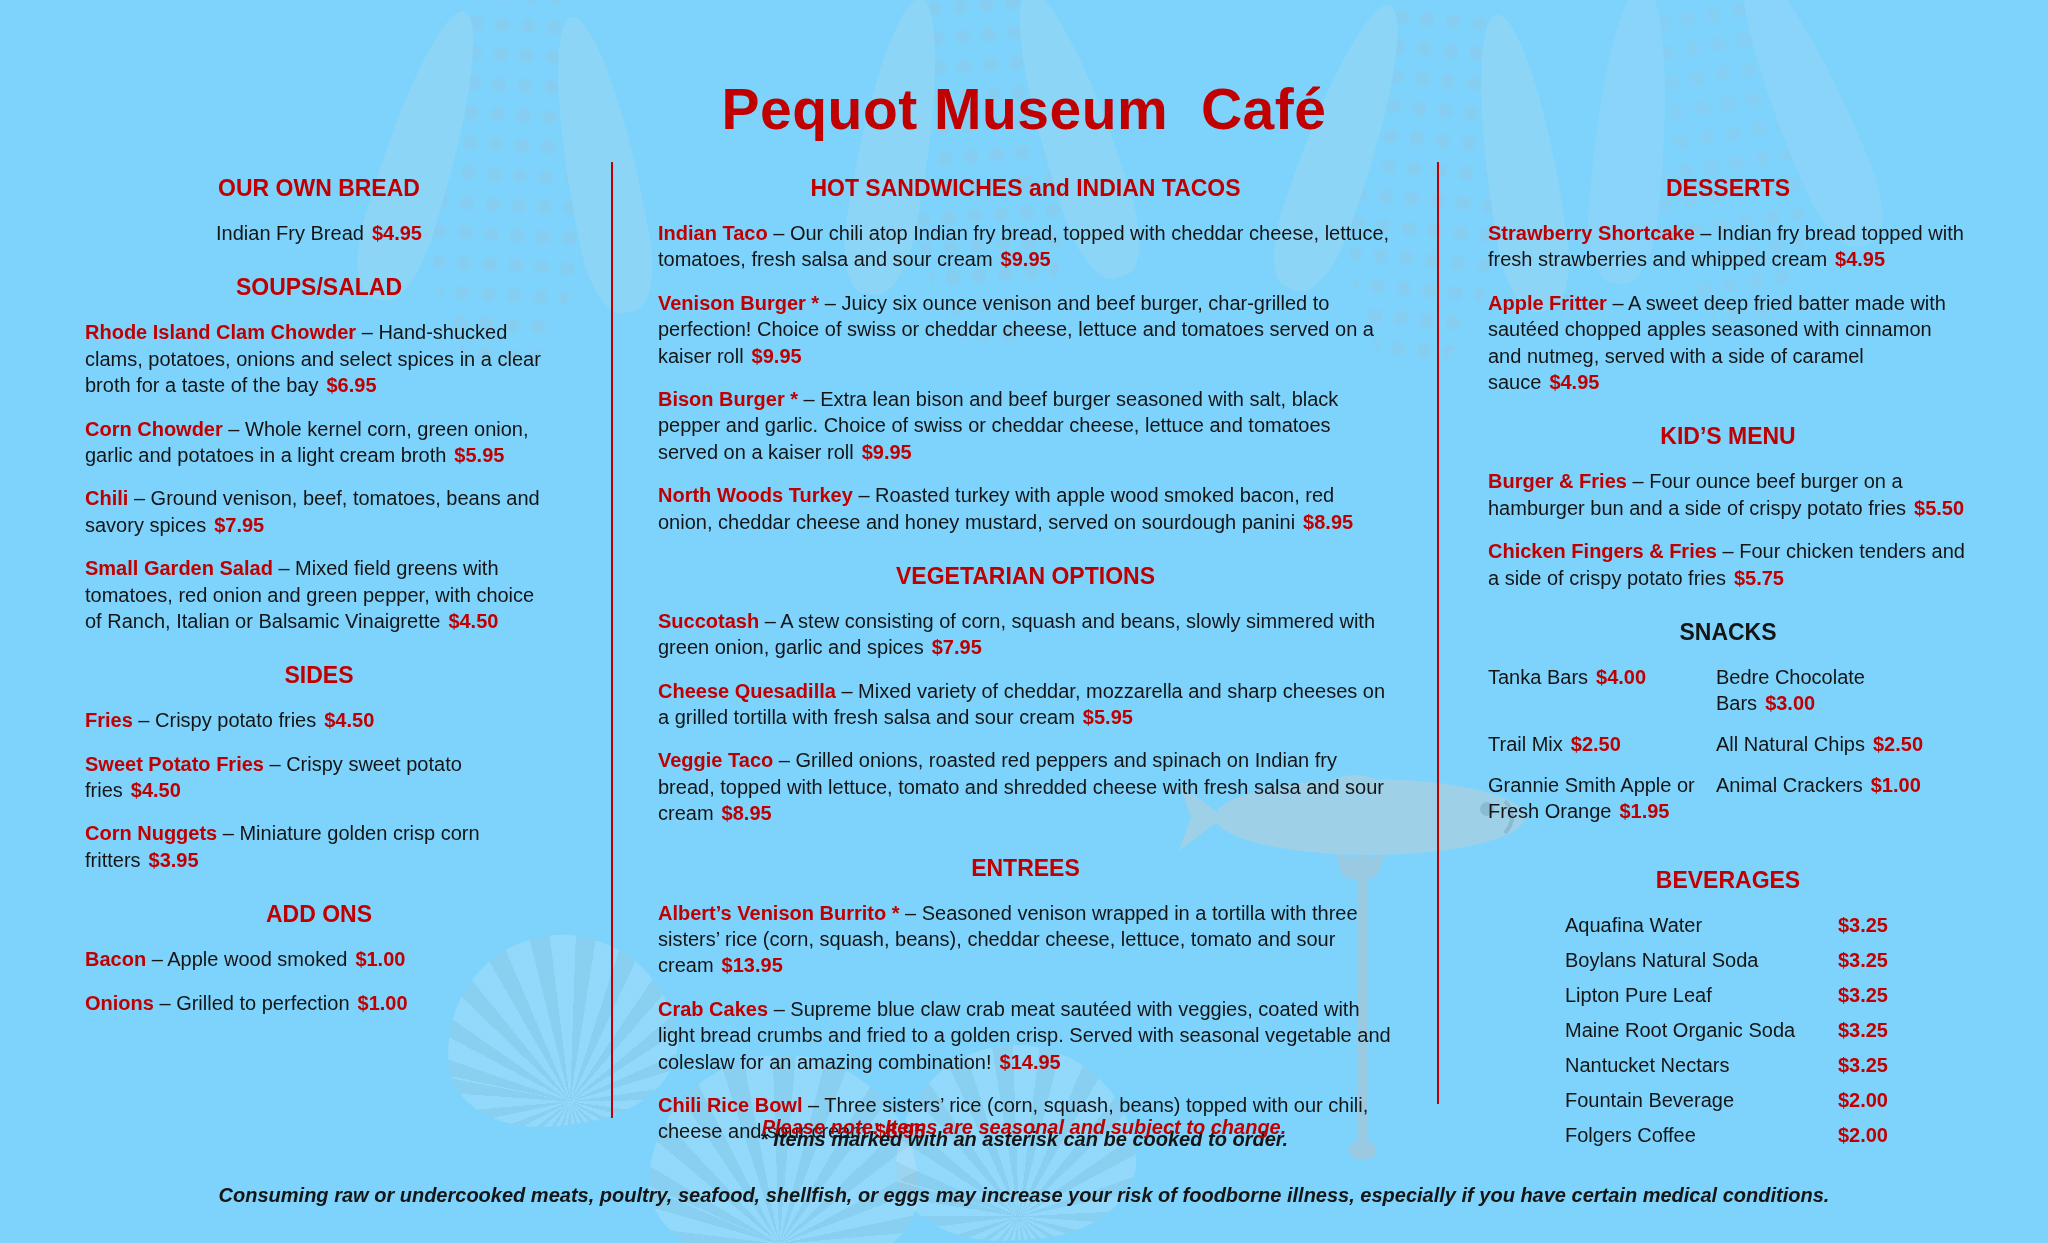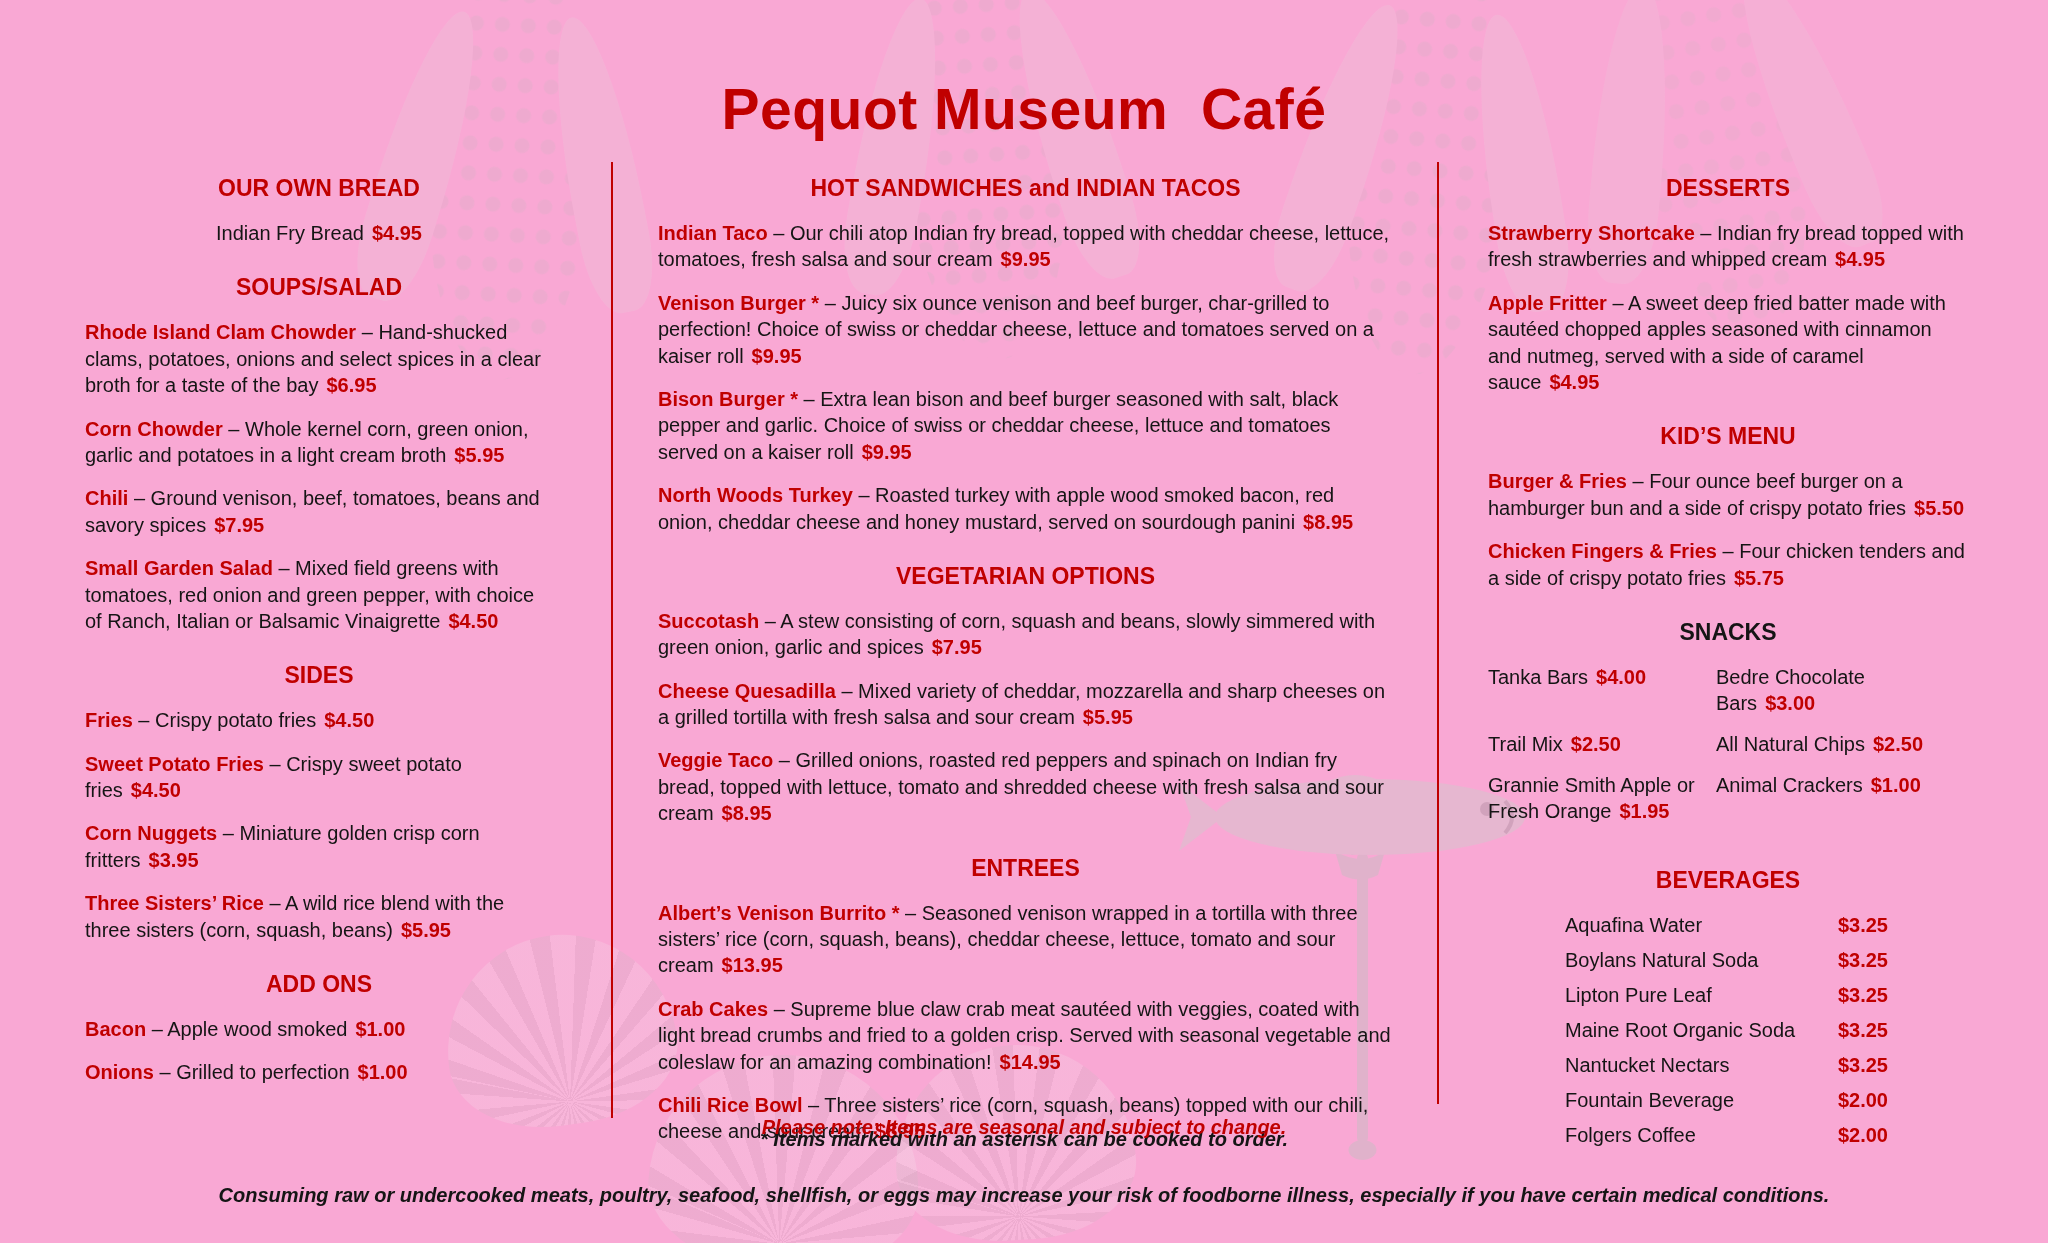--- a/index.html
+++ b/index.html
@@ -2,21 +2,21 @@
 <html><head>
 <meta charset="utf-8">
 <style>
   html, body { margin: 0; padding: 0; }
   body { font-family: "Liberation Sans", sans-serif; background: #ffffff; }
 
   .menu {
     position: relative;
     width: 2048px;
     height: 1243px;
-    background: #f9a8d4;
+    background: #7dd3fc;
     overflow: hidden;
   }
 
   
   .wm { position: absolute; z-index: 0; pointer-events: none; }
   .corn {
     width: 160px; height: 430px;
     border-radius: 50% / 48%;
     background-image: radial-gradient(circle, #b9b9b9 7px, rgba(255,255,255,0) 8px);
     background-size: 26px 30px;
@@ -165,21 +165,20 @@
           <p class="menu-item"><span class="item-name">Rhode Island Clam Chowder </span><span class="item-desc">– Hand-shucked clams, potatoes, onions and select spices in a clear broth for a taste of the bay</span><span class="price">$6.95</span></p>
           <p class="menu-item"><span class="item-name">Corn Chowder </span><span class="item-desc">– Whole kernel corn, green onion, garlic and potatoes in a light cream broth</span><span class="price">$5.95</span></p>
           <p class="menu-item"><span class="item-name">Chili </span><span class="item-desc">– Ground venison,  beef, tomatoes, beans and savory spices</span><span class="price">$7.95</span></p>
           <p class="menu-item"><span class="item-name">Small Garden Salad </span><span class="item-desc">– Mixed field greens with tomatoes, red onion and green pepper, with choice of Ranch, Italian or Balsamic Vinaigrette</span><span class="price">$4.50</span></p>
         </section>
         <section class="menu-section">
           <h2 class="section-heading">SIDES</h2>
           <p class="menu-item"><span class="item-name">Fries </span><span class="item-desc">– Crispy potato fries</span><span class="price">$4.50</span></p>
           <p class="menu-item"><span class="item-name">Sweet Potato Fries </span><span class="item-desc">– Crispy sweet potato fries</span><span class="price">$4.50</span></p>
           <p class="menu-item"><span class="item-name">Corn Nuggets </span><span class="item-desc">– Miniature golden crisp corn fritters</span><span class="price">$3.95</span></p>
-          <p class="menu-item"><span class="item-name">Three Sisters’ Rice </span><span class="item-desc">– A wild rice blend with the three sisters (corn, squash, beans)</span><span class="price">$5.95</span></p>
         </section>
         <section class="menu-section">
           <h2 class="section-heading">ADD ONS</h2>
           <p class="menu-item"><span class="item-name">Bacon </span><span class="item-desc">– Apple wood smoked</span><span class="price">$1.00</span></p>
           <p class="menu-item"><span class="item-name">Onions </span><span class="item-desc">– Grilled to perfection</span><span class="price">$1.00</span></p>
         </section>
       </div>
     <div class="col col-middle">
         <section class="menu-section">
           <h2 class="section-heading">HOT SANDWICHES and INDIAN TACOS</h2>

